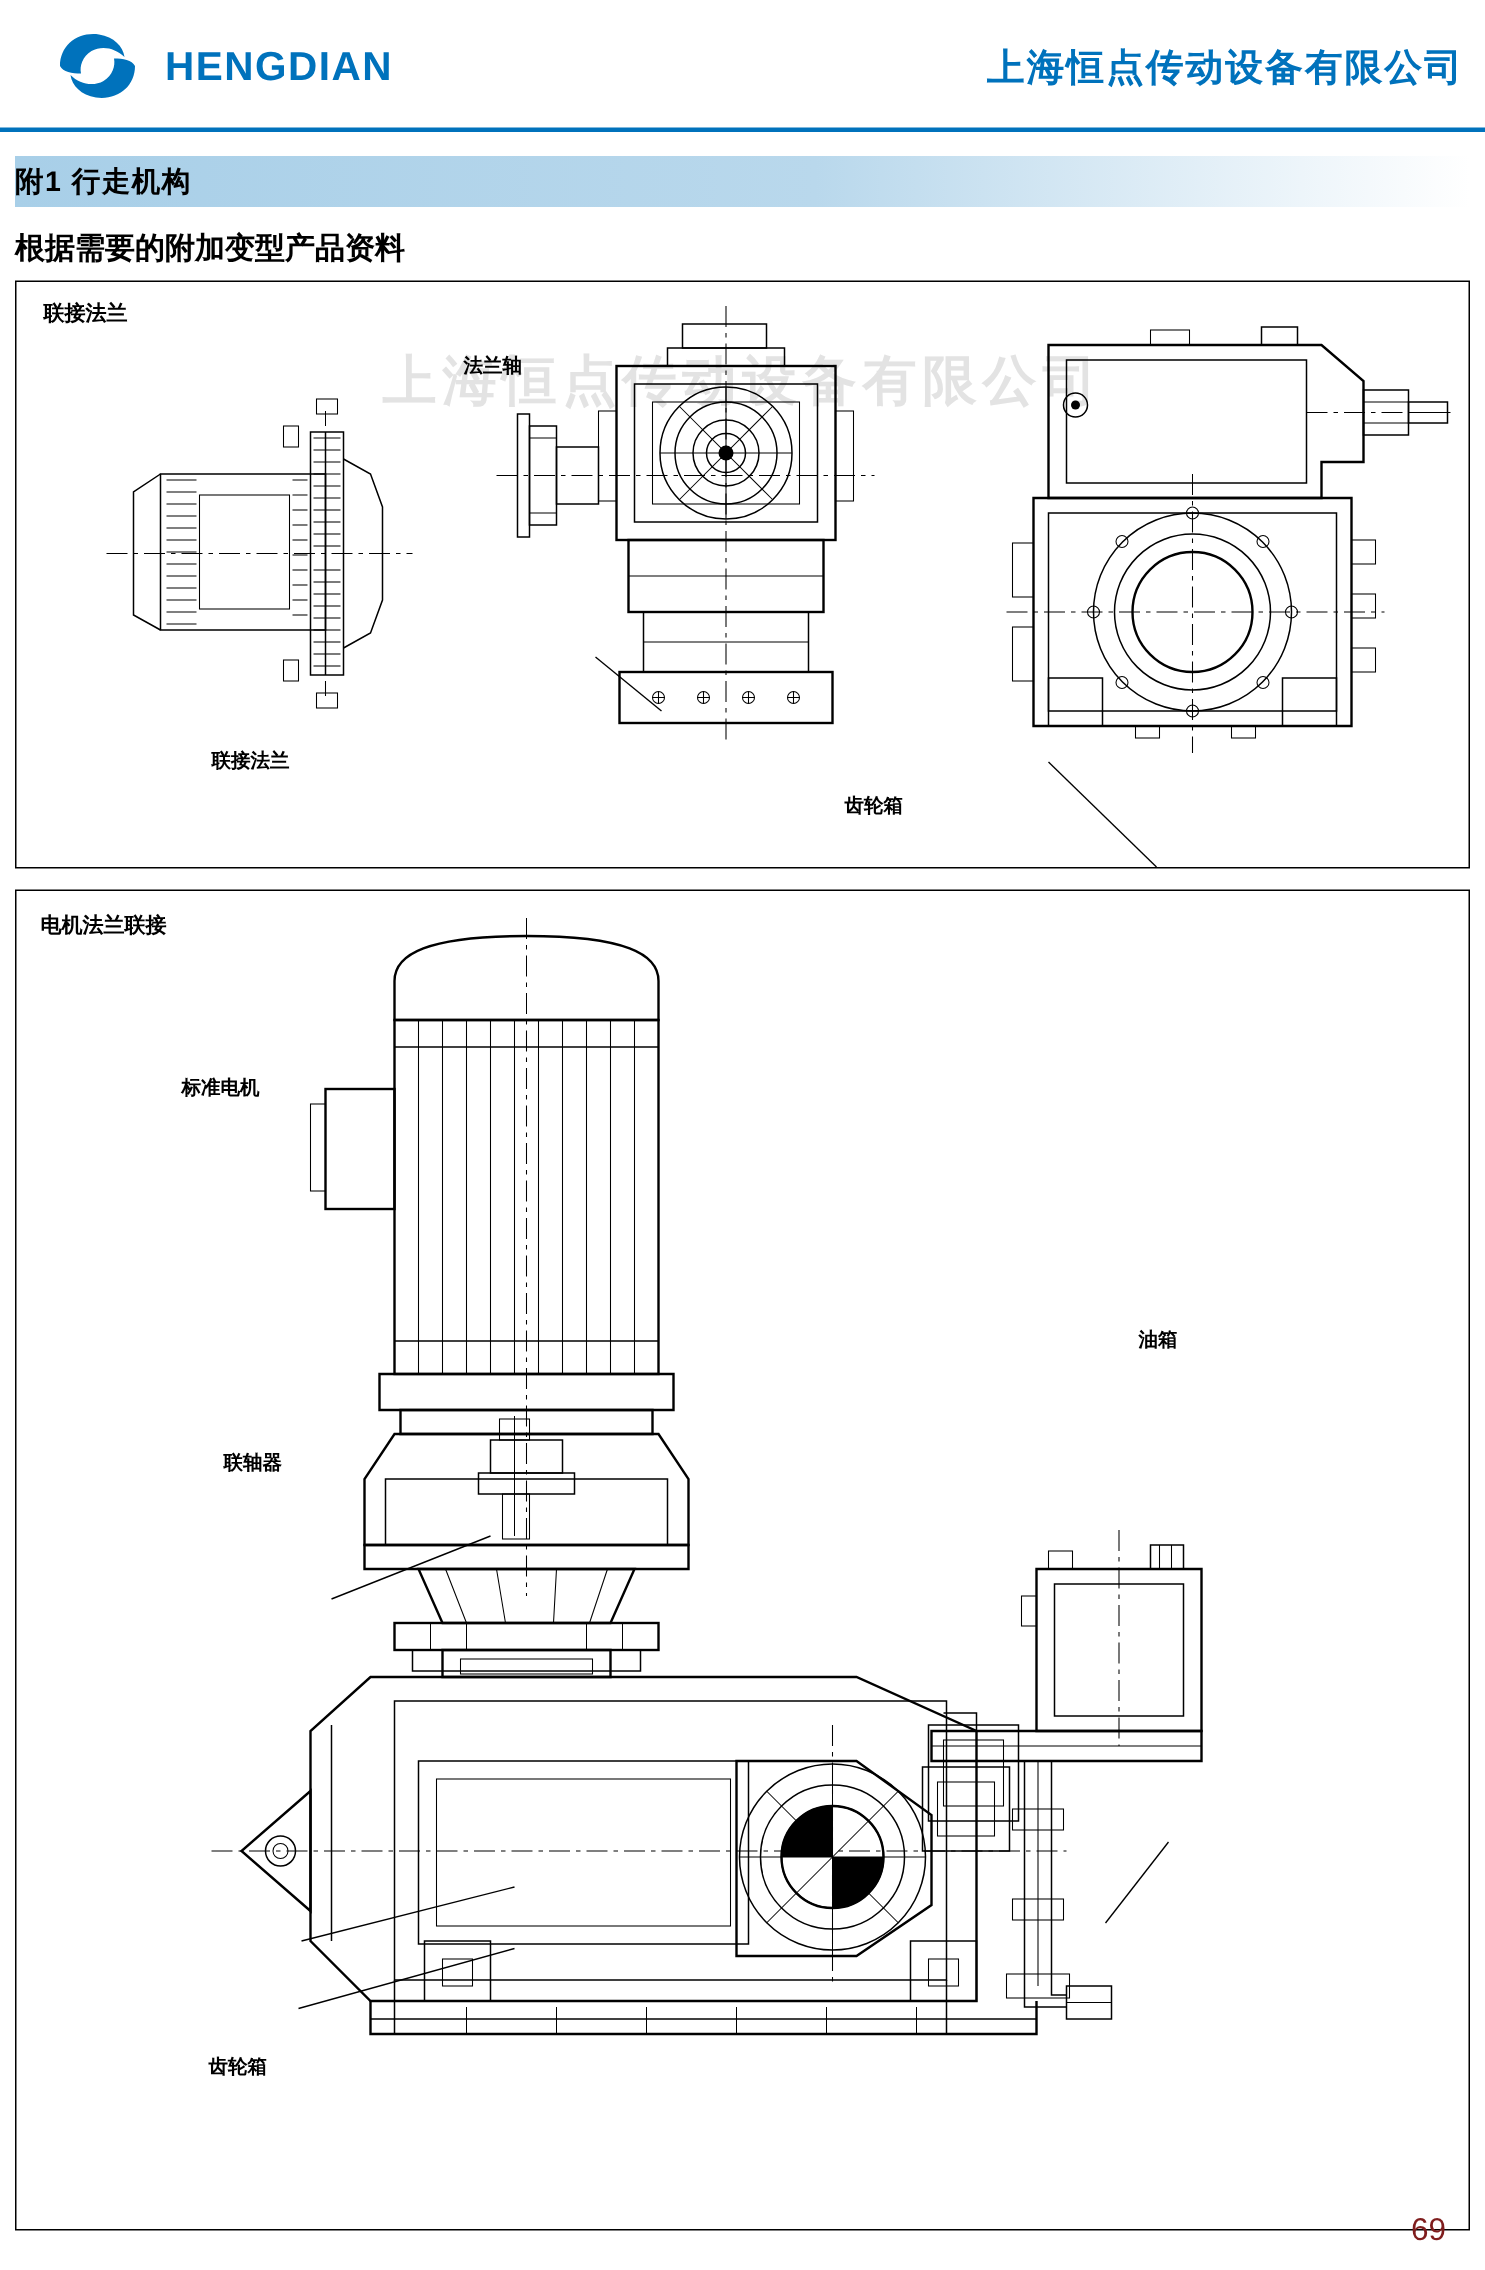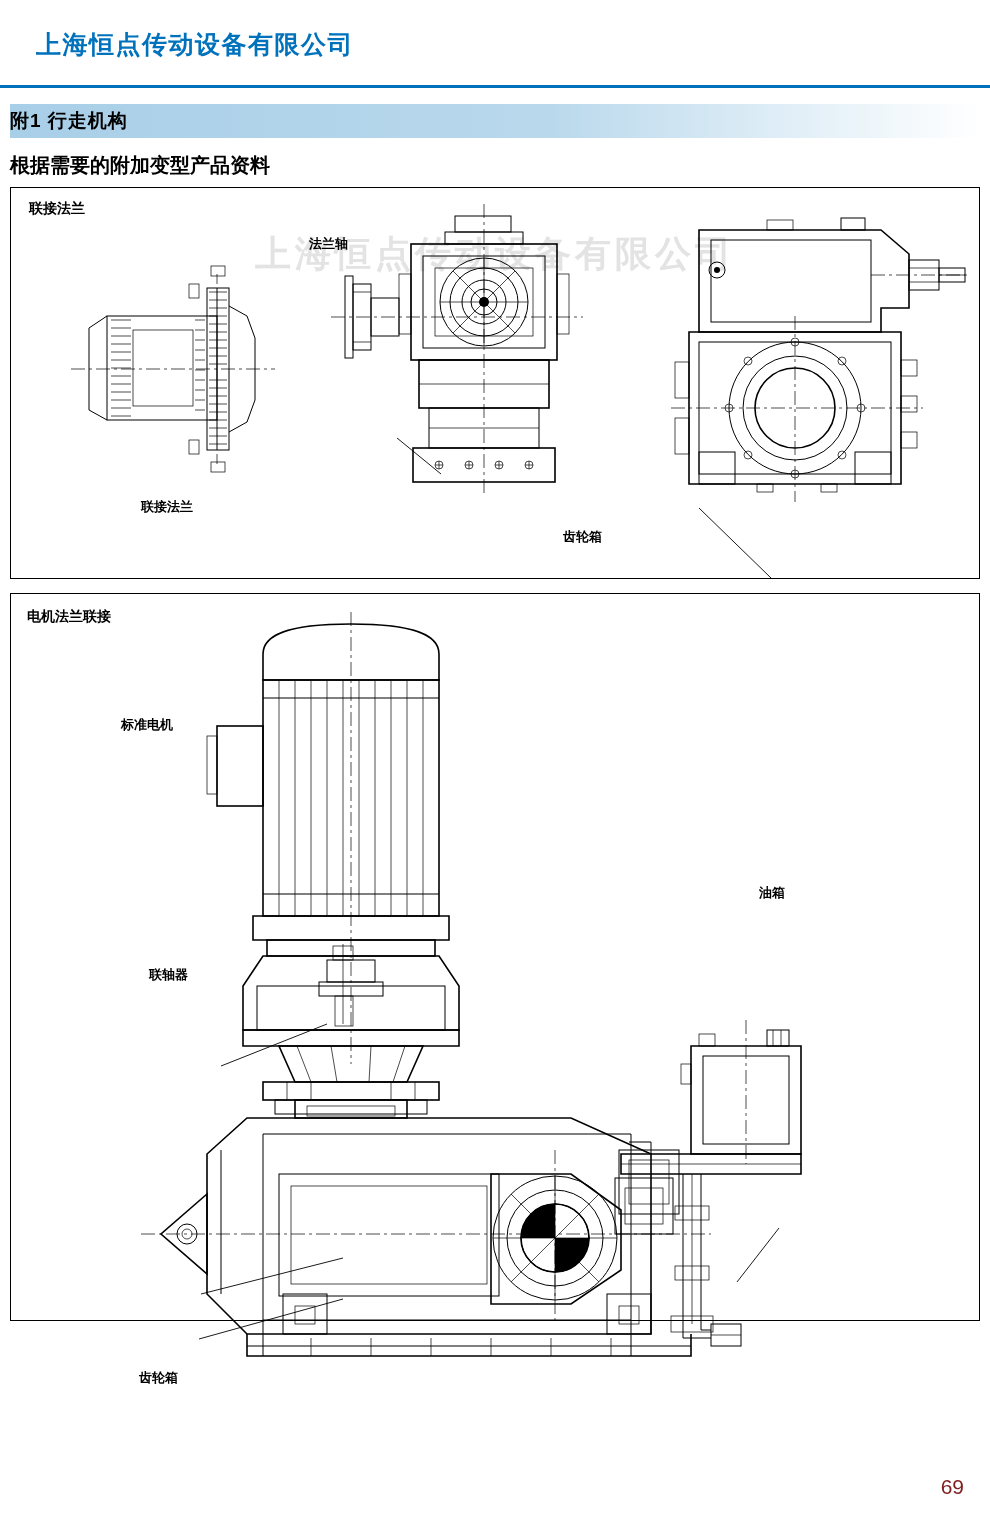--- a/index.html
+++ b/index.html
@@ -82,21 +82,21 @@
 
   
   .fig-box {
     margin: 0 10px 14px 10px;
     border: 1px solid #000;
     position: relative;
     box-sizing: border-box;
     background: #fff;
   }
   #fig-flange { height: 392px; }
-  #fig-motor  { height: 728px; }
+  #fig-motor  { height: 894px; }
 
   .fig-label {
     position: absolute;
     font-size: 14px;
     font-weight: bold;
     color: #000;
     white-space: nowrap;
   }
   .callout {
     position: absolute;
@@ -139,20 +139,30 @@
   .ln-t{ stroke: #000; stroke-width: 0.7; fill: none; }
   .ln-b{ stroke: #000; stroke-width: 1.6; fill: none; }
   .dash{ stroke: #000; stroke-width: 0.7; fill: none; stroke-dasharray: 14 4 3 4; }
   .fillk { fill: #000000; }
   .leader { stroke: #000; stroke-width: 0.9; fill: none; }
 </style>
 </head>
 <body>
 
 <div class="header">
+  <div class="brand">
+    <span class="logo-mark">
+      <svg viewBox="0 0 58 52" width="58" height="52">
+        <path d="M4 26 C4 12 16 3 30 5 C40 6.5 46 13 47 20 C41 14 32 12 25 16 C19 19.5 17 26 18 31 C12 31 6 30 4 26 Z" fill="#0072bc"></path>
+        <path d="M54 26 C54 40 42 49 28 47 C18 45.5 12 39 11 32 C17 38 26 40 33 36 C39 32.5 41 26 40 21 C46 21 52 22 54 26 Z" fill="#0072bc"></path>
+        <circle cx="29" cy="26" r="4.3" fill="#ffffff"></circle>
+      </svg>
+    </span>
+    <span class="brand-name">HENGDIAN</span>
+  </div>
   <div class="company-name">上海恒点传动设备有限公司</div>
   <div class="header-rule"></div>
 </div>
 
 <div class="section-bar">
   <span class="title">附1  行走机构</span>
 </div>
 
 <div class="subtitle">根据需要的附加变型产品资料</div>
 

